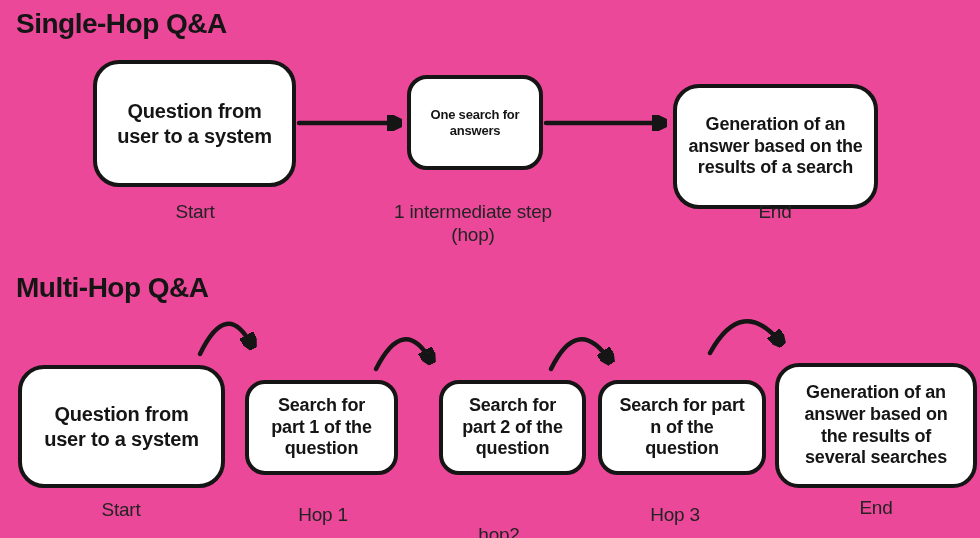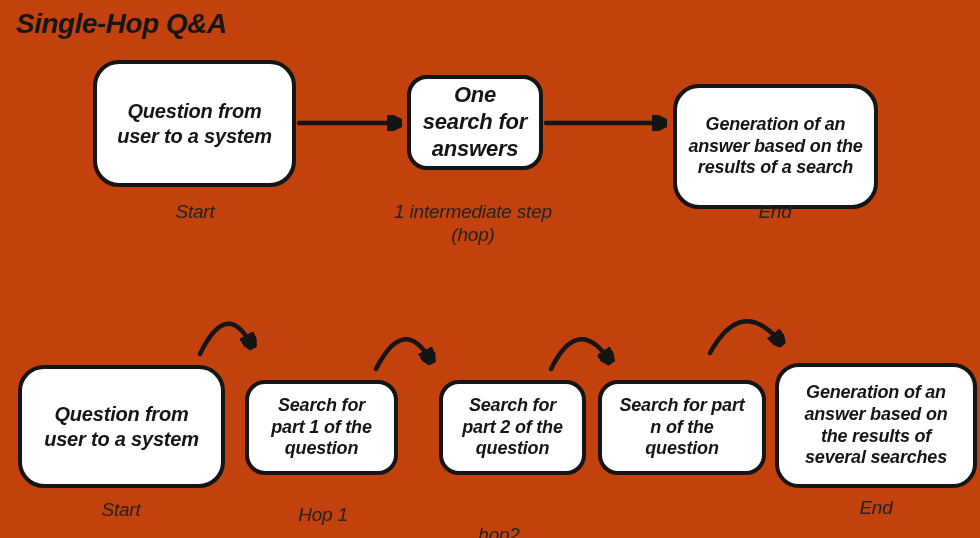--- a/index.html
+++ b/index.html
@@ -4,25 +4,24 @@
 <style>
   html, body {
     margin: 0;
     padding: 0;
     background: #ffffff;
   }
   .canvas {
     position: relative;
     width: 980px;
     height: 538px;
-    background: #c2410c;
+    background: #ec4899;
     font-family: "Liberation Sans", sans-serif;
     color: #151515;
     overflow: hidden;
-    font-style: italic;
   }
   .section-title {
     position: absolute;
     margin: 0;
     font-size: 28px;
     font-weight: bold;
     letter-spacing: -0.5px;
     color: #151515;
     white-space: nowrap;
   }
@@ -40,21 +39,21 @@
     border: 4.5px solid #151515;
     font-weight: bold;
     line-height: 1.22;
     letter-spacing: -0.2px;
     padding: 0 10px;
   }
   .node .node-text { display: block; }
 
   
   .a1 { left: 93px;  top: 60px; width: 203px; height: 127px; border-radius: 26px; font-size: 20px; }
-  .a2 { left: 407px; top: 75px; width: 136px; height: 95px;  border-radius: 20px; font-size: 22px; }
+  .a2 { left: 407px; top: 75px; width: 136px; height: 95px;  border-radius: 20px; font-size: 13px; }
   .a3 { left: 673px; top: 60px; width: 205px; height: 125px; border-radius: 26px; font-size: 18px; margin-top: 24px; }
 
   
   .b1 { left: 18px;  top: 365px; width: 207px; height: 123px; border-radius: 26px; font-size: 20px; }
   .b2 { left: 245px; top: 380px; width: 153px; height: 95px;  border-radius: 20px; font-size: 18px; }
   .b3 { left: 423px; top: 380px; width: 147px; height: 95px;  border-radius: 20px; font-size: 18px; margin-left: 16px; }
   .b4 { left: 598px; top: 380px; width: 168px; height: 95px;  border-radius: 20px; font-size: 18px; }
   .b5 { left: 775px; top: 363px; width: 202px; height: 125px; border-radius: 24px; font-size: 18px; align-items: center; }
 
   .node-label {
@@ -88,20 +87,21 @@
     stroke-linecap: round;
   }
 </style>
 </head>
 <body>
 
 <div class="canvas">
 
   <h2 class="section-title t-single">Single-Hop Q&amp;A</h2>
 
+  <h2 class="section-title t-multi">Multi-Hop Q&amp;A</h2>
 
   <svg class="connector-layer" viewBox="0 0 980 538" xmlns="http://www.w3.org/2000/svg">
     <defs>
       <marker id="ah" viewBox="0 0 10 10" refX="8" refY="5" markerWidth="3.4" markerHeight="3.4" orient="auto">
         <path d="M0,0 L10,5 L0,10 Z" fill="#151515" stroke="none"></path>
       </marker>
     </defs>
 
     <path d="M299,123 L399,123" marker-end="url(#ah)"></path>
     <path d="M546,123 L664,123" marker-end="url(#ah)"></path>
@@ -138,15 +138,16 @@
   <div class="node b4">
     <span class="node-text">Search for part n of the question</span>
   </div>
   <div class="node b5">
     <span class="node-text">Generation of an answer based on the results of several searches</span>
   </div>
 
   <div class="node-label lb1">Start</div>
   <div class="node-label lb2">Hop 1</div>
   <div class="node-label lb3">hop2</div>
+  <div class="node-label lb4">Hop 3</div>
   <div class="node-label lb5">End</div>
 
 </div>
 
 </body></html>

